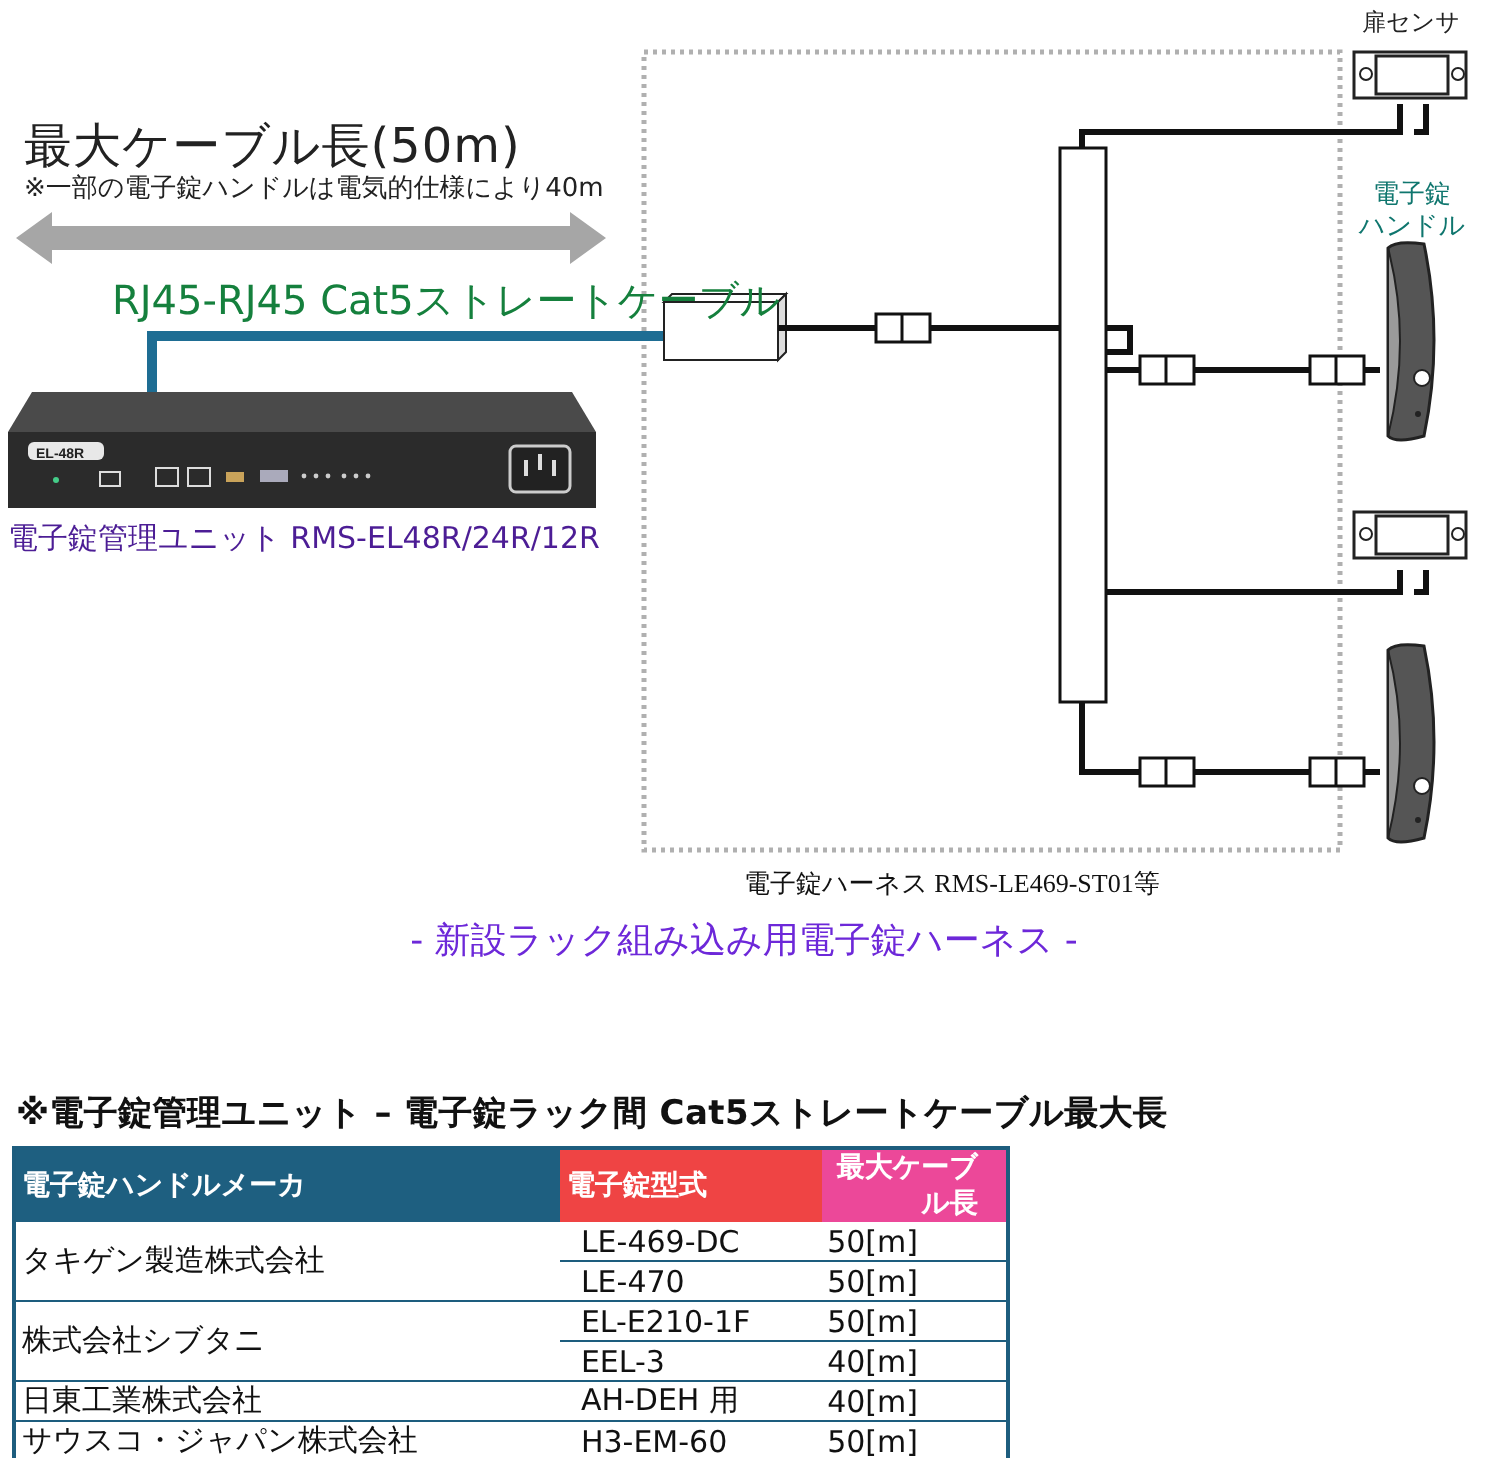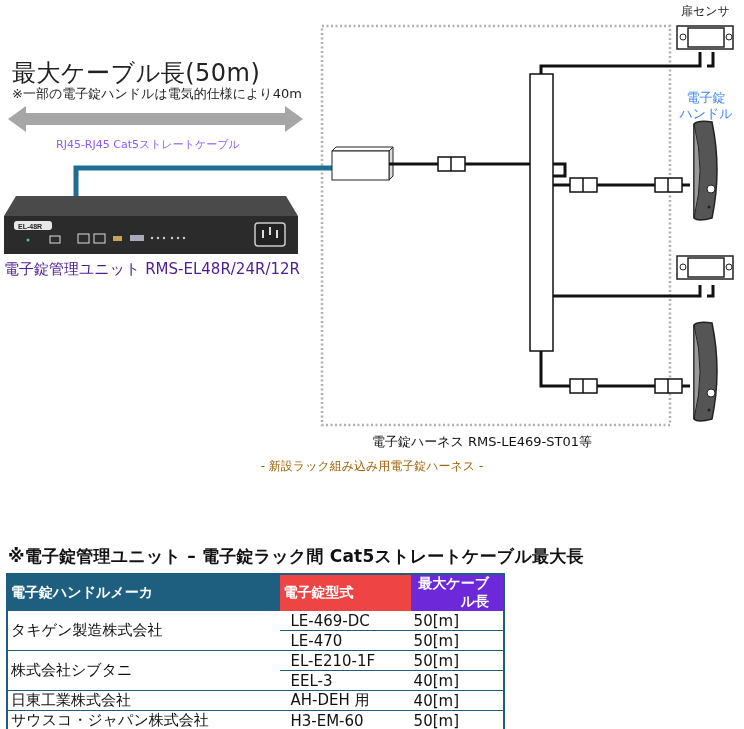--- a/index.html
+++ b/index.html
@@ -1,26 +1,26 @@
 <!DOCTYPE html>
 <html><head>
 <meta charset="utf-8">
 <style>
   html, body { margin:0; padding:0; background:#ffffff; }
   body { width:744px; height:729px; position:relative; overflow:hidden;
          font-family:"DejaVu Sans","Liberation Sans",sans-serif; color:#111; }
   .abs { position:absolute; }
   .max-len-title { left:12px; top:57px; font-size:24px; color:#222; letter-spacing:0.5px; white-space:nowrap; }
   .max-len-note { left:12px; top:85px; font-size:13px; color:#222; white-space:nowrap; }
-  .cable-label { left:56px; top:137px; font-size:11px; color:#8b5cf6; white-space:nowrap;text-align:right; }
+  .cable-label { left:56px; top:137px; font-size:20px; color:#15803d; white-space:nowrap;text-align:right; }
   .unit-label { left:4px; top:260px; font-size:15px; color:#4c1d95; white-space:nowrap; }
-  .harness-label { left:372px; top:433px; font-size:13px; color:#111; white-space:nowrap; }
-  .diagram-caption { left:0; width:744px; top:458px; text-align:center; font-size:12px; color:#a16207; white-space:nowrap; }
+  .harness-label { left:372px; top:433px; font-size:13px; color:#111; white-space:nowrap;font-family:Liberation Serif, serif; }
+  .diagram-caption { left:0; width:744px; top:458px; text-align:center; font-size:18px; color:#6d28d9; white-space:nowrap; }
   .door-sensor-label { left:681px; top:3px; font-size:12px; color:#222; white-space:nowrap; }
-  .handle-label { left:676px; top:90px; width:60px; text-align:center; font-size:13px; line-height:16px; color:#3b82f6; }
+  .handle-label { left:676px; top:90px; width:60px; text-align:center; font-size:13px; line-height:16px; color:#0f766e; }
   svg.diagram { position:absolute; left:0; top:0; }
 
   .table-title { left:8px; top:545px; font-size:17px; font-weight:bold; color:#111; white-space:nowrap; letter-spacing:0.2px; }
   table.spec { position:absolute; left:6px; top:573px; width:499px; border-collapse:collapse;
                border:2px solid #1d5d7e; font-size:15px; }
   table.spec th { background:#1e5f80; color:#fff; font-weight:bold; text-align:left; height:20px; padding:0 3px; font-size:14px; }
   table.spec th.num { text-align:right; padding-right:14px; }
   table.spec td { height:19px; padding:0 3px; border-bottom:1.5px solid #1d5d7e; vertical-align:middle; white-space:nowrap; }
   table.spec td.maker { border-right:none; }
   table.spec td.len { text-align:center; padding-right:44px; }
@@ -139,21 +139,21 @@
 </div>
 <div class="abs harness-label">電子錠ハーネス RMS-LE469-ST01等</div>
 <div class="abs diagram-caption">- 新設ラック組み込み用電子錠ハーネス -</div>
 
 <div class="abs table-title">※電子錠管理ユニット – 電子錠ラック間 Cat5ストレートケーブル最大長</div>
 <table class="spec">
   <thead>
     <tr>
       <th style="width: 300px; background: rgb(30, 95, 128);">電子錠ハンドルメーカ</th>
       <th style="width: 140px; background: #ef4444;">電子錠型式</th>
-      <th class="num" style="background: #6d28d9;">最大ケーブル長</th>
+      <th class="num" style="background: #ec4899;">最大ケーブル長</th>
     </tr>
   </thead>
   <tbody>
     <tr>
       <td class="maker" rowspan="2">タキゲン製造株式会社</td>
       <td class="model">LE-469-DC</td>
       <td class="len">50[m]</td>
     </tr>
     <tr class="sub">
       <td class="model">LE-470</td>

